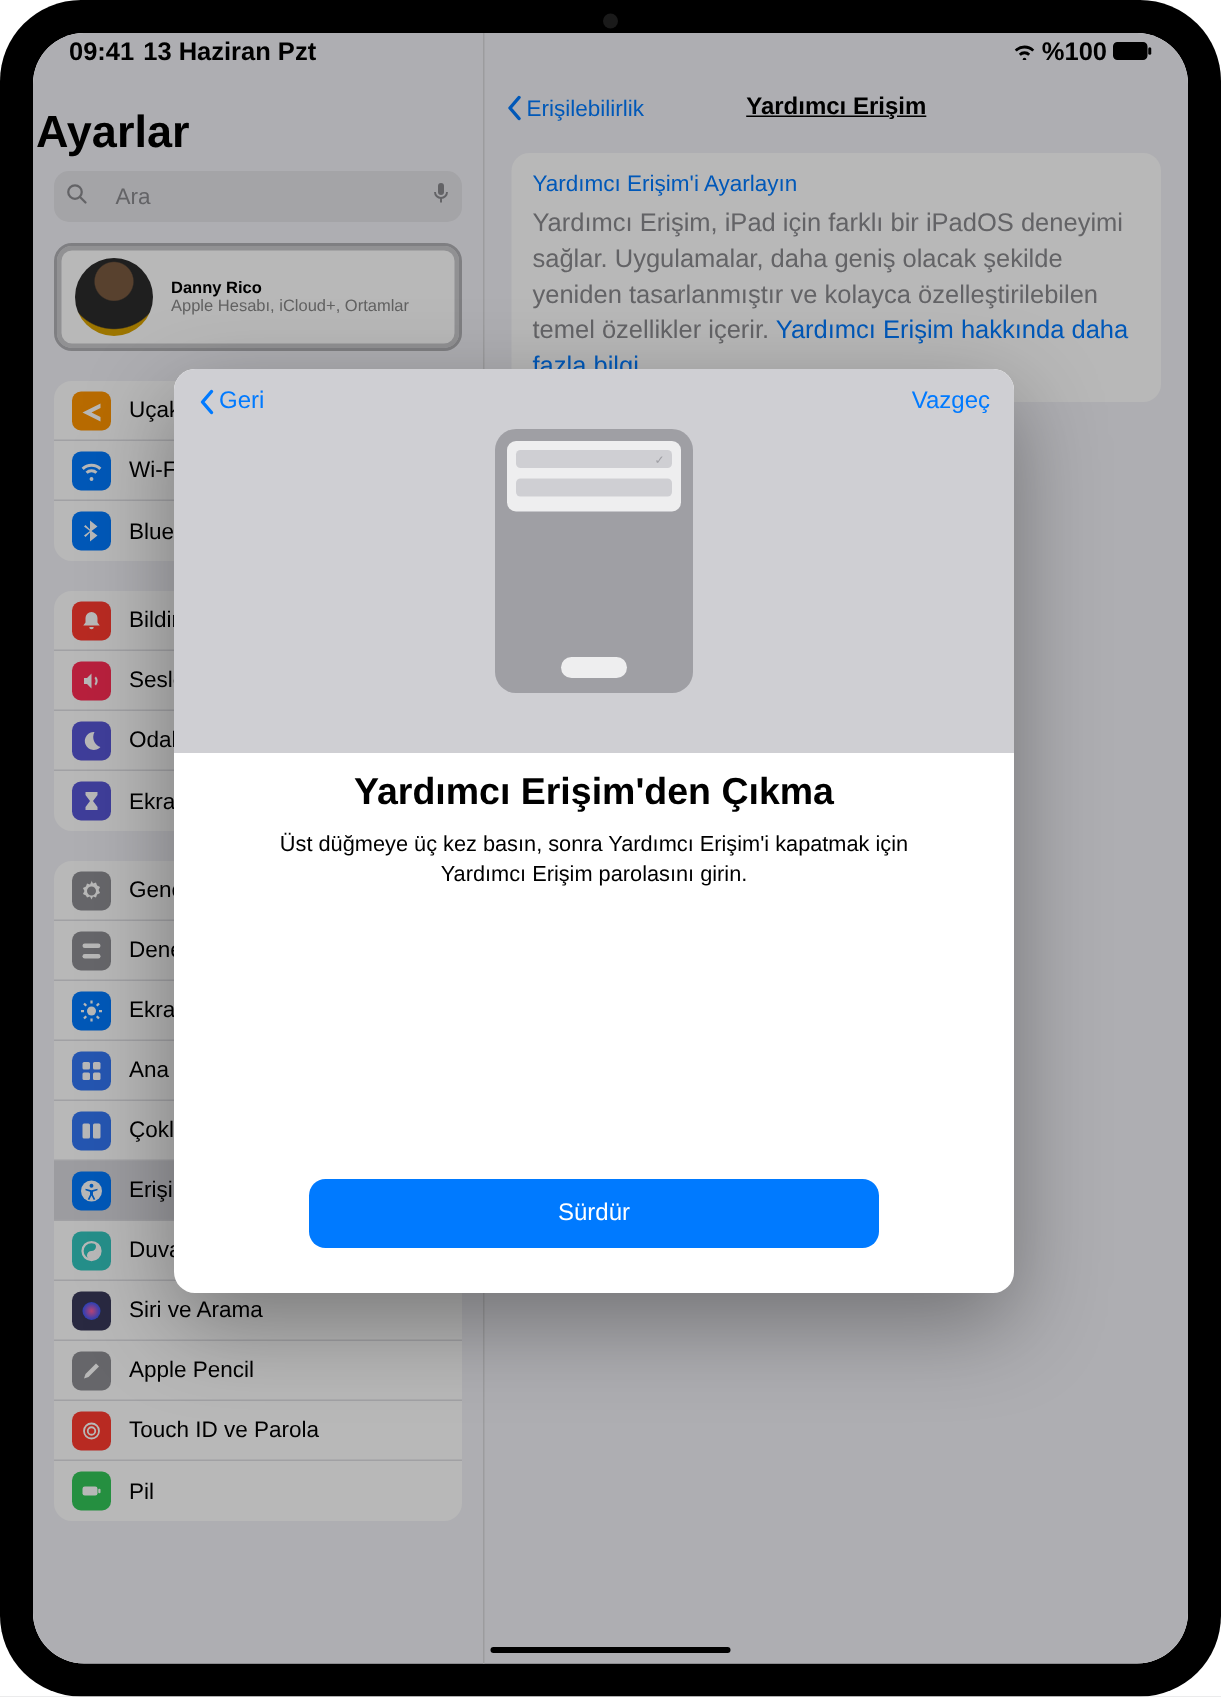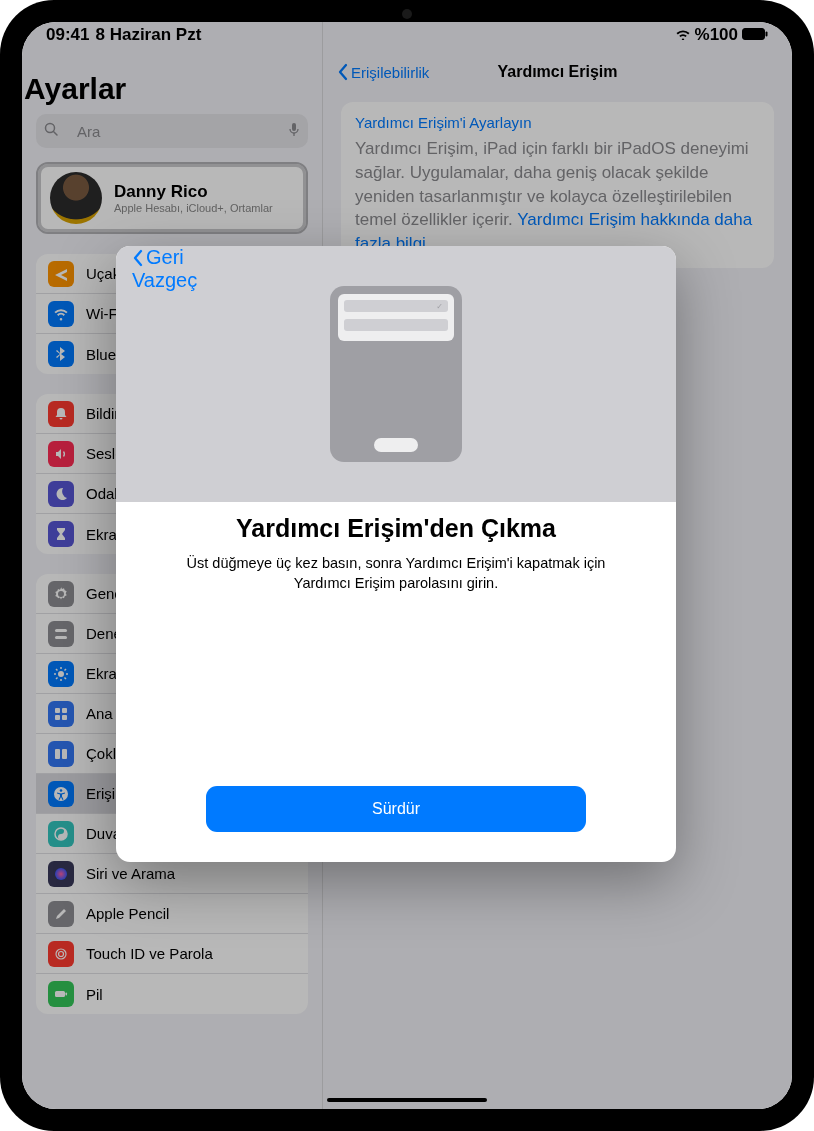--- a/index.html
+++ b/index.html
@@ -68,21 +68,21 @@
     border: 2.5px solid #b0b0b5;
   }
   .avatar {
     width: 52px; height: 52px; border-radius: 50%;
     background: radial-gradient(circle at 50% 30%, #7a5a40 0 28%, #2b2b2b 30% 70%, #d9a200 72% 100%);
     flex-shrink: 0;
     position: relative;
     overflow: hidden;
   }
   .profile-text { overflow: hidden; }
-  .profile-name { font-size: 17px; font-weight: 600; }
+  .profile-name { font-size: 11px; font-weight: 600; }
   .profile-sub { font-size: 11px; color: #888; white-space: nowrap; overflow: hidden; text-overflow: ellipsis; }
   .group {
     margin: 0 14px 20px;
     background: #fff; border-radius: 12px;
     overflow: hidden;
   }
   .row {
     display: flex; align-items: center; gap: 12px;
     height: 40px; padding: 0 12px;
     border-bottom: 0.5px solid #e0e0e4;
@@ -98,21 +98,21 @@
   .icon-box svg { width: 16px; height: 16px; }
   
   .detail-nav {
     height: 40px; display: flex; align-items: center; justify-content: center;
     position: relative; font-size: 16px;
   }
   .detail-back {
     position: absolute; left: 14px; display: flex; align-items: center;
     color: #007aff; font-size: 15px; gap: 2px;
   }
-  .detail-title { font-weight: 600; }
+  .detail-title { font-weight: 600; text-decoration: underline; }
   .detail-body { padding: 10px 18px; }
   .config-card {
     background: #fff; border-radius: 12px; padding: 12px 14px;
   }
   .config-title { color: #007aff; font-size: 15px; font-weight: 400; margin-bottom: 6px; }
   .config-desc { color: #8a8a8e; font-size: 17px; line-height: 1.4; }
   .config-desc .link { color: #007aff; }
   
   .dim {
     position: absolute; inset: 0;
@@ -130,22 +130,22 @@
     overflow: hidden;
     box-shadow: 0 20px 60px rgba(0,0,0,0.35);
   }
   .modal-hero {
     height: 256px; background: #cfcfd3;
     position: relative;
     display: flex; align-items: center; justify-content: center;
   }
   .modal-nav {
     position: absolute; top: 0; left: 0; right: 0; height: 44px;
-    display: flex; align-items: flex-start; justify-content: space-between;
-    padding: 0 16px; font-size: 20px; color: #007aff; flex-direction: column;
+    display: flex; align-items: center; justify-content: space-between;
+    padding: 0 16px; font-size: 16px; color: #007aff;
   }
   .modal-back { display: flex; align-items: center; gap: 2px; }
   .device-illus {
     width: 132px; height: 176px;
     background: #9f9fa4; border-radius: 14px;
     padding: 8px; display: flex; flex-direction: column;
     position: relative;
   }
   .illus-panel {
     background: #eeeeef; border-radius: 6px; padding: 6px 6px 10px;
@@ -178,21 +178,21 @@
 </head>
 <body>
 
 <div class="device">
   <div class="camera"></div>
   <div class="screen">
 
     <div class="status-bar">
       <div class="status-left">
         <span>09:41</span>
-        <span>8 Haziran Pzt</span>
+        <span>13 Haziran Pzt</span>
       </div>
       <div class="status-right">
         <span>
           <svg width="16" height="12" viewBox="0 0 16 12">
               <path d="M8 10.5a1.2 1.2 0 100 2.4 1.2 1.2 0 000-2.4zM4.2 7.8a5.4 5.4 0 017.6 0l-1.3 1.3a3.6 3.6 0 00-5 0zM1.5 5.1a9.2 9.2 0 0113 0l-1.3 1.3a7.4 7.4 0 00-10.4 0z" fill="#000"></path>
             </svg>
         </span>
         <span>%100</span>
         <span>
           <svg width="26" height="12" viewBox="0 0 26 12">

